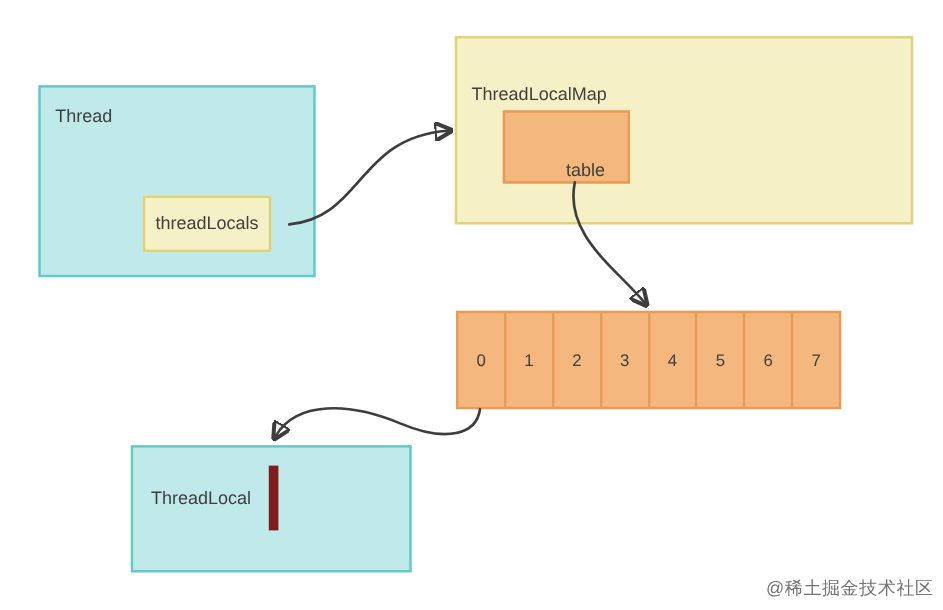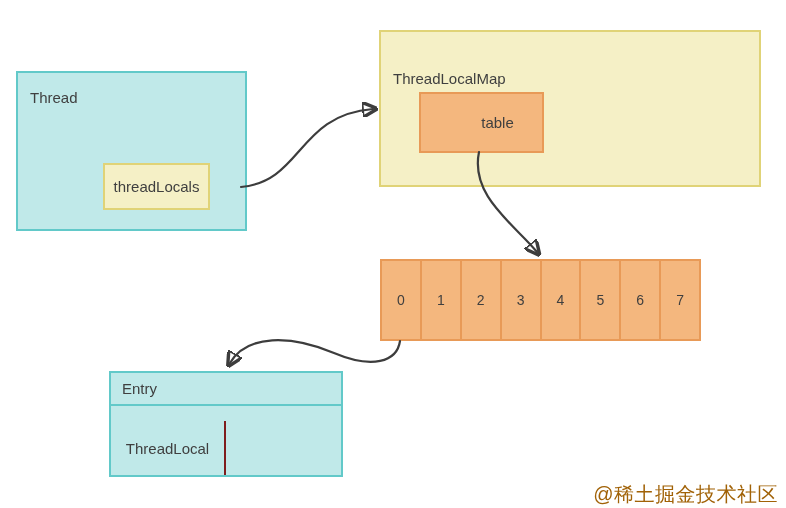--- a/index.html
+++ b/index.html
@@ -17,31 +17,31 @@
     font-size: 15px;
   }
   .box {
     position: absolute;
     box-sizing: border-box;
   }
   .cyan  { background: #c0e9e9; border: 2px solid #62c9c9; }
   .yellow{ background: #f5f0c6; border: 2px solid #e0d377; }
   .orange{ background: #f4b77e; border: 2px solid #e89a57; }
 
-  .thread-box   { left: 16px;  top: 71px;  width: 231px; height: 160px; text-align: right; }
+  .thread-box   { left: 32px;  top: 71px;  width: 231px; height: 160px; text-align: right; }
   .box-title    { position: absolute; left: 12px; top: 16px; }
   .map-title    { top: 10px; margin-top: 28px; }
   .threadlocals-box {
     left: 85px; top: 90px; width: 107px; height: 47px;
     display: flex; align-items: center; justify-content: center;
   }
   .map-box      { left: 379px; top: 30px;  width: 382px; height: 157px; }
   .table-box {
-    left: 38px; top: 60px; width: 125px; height: 61px;
-    display: flex; align-items: center; justify-content: center; padding-left: 32px;
+    left: 38px; top: 60px; width: 106px; height: 61px;
+    display: flex; align-items: flex-end; justify-content: center; padding-left: 32px;
   }
   .bucket-array {
     left: 380px; top: 259px; width: 321px; height: 82px;
     display: flex;
   }
   .bucket-cell {
     flex: 1;
     border-right: 2px solid #e89a57;
     display: flex; align-items: center; justify-content: center;
     font-size: 14px;
@@ -51,39 +51,39 @@
   .entry-box { left: 109px; top: 371px; width: 234px; height: 106px; }
   .entry-header {
     height: 31px; line-height: 31px;
     border-bottom: 2px solid #62c9c9;
     padding-left: 11px;
   }
   .entry-body { display: flex; height: 69px; }
   .entry-cell {
     display: flex; align-items: center; justify-content: center;
   }
-  .entry-key   { width: 113px; border-right: 2px solid #7f1d1d; margin-top: 15px; }
+  .entry-key   { width: 113px; border-right: 8px solid #7f1d1d; margin-top: 15px; }
   .entry-value { flex: 1; }
 
   .connectors {
     position: absolute; left: 0; top: 0;
     width: 786px; height: 508px;
     pointer-events: none;
   }
   .connectors path {
     fill: none;
     stroke: #3d3d3d;
     stroke-width: 2.2;
     stroke-linecap: round;
   }
   .watermark {
     position: absolute;
     right: 8px; top: 481px;
-    font-size: 20px;
-    color: #a16207;
+    font-size: 15px;
+    color: #737373;
     letter-spacing: 0.5px;
   }
 </style>
 </head>
 <body>
 
 <div class="canvas">
 
   <div class="box cyan thread-box">
     <span class="box-title">Thread</span>
@@ -104,21 +104,20 @@
     <div class="bucket-cell">1</div>
     <div class="bucket-cell">2</div>
     <div class="bucket-cell">3</div>
     <div class="bucket-cell">4</div>
     <div class="bucket-cell">5</div>
     <div class="bucket-cell">6</div>
     <div class="bucket-cell">7</div>
   </div>
 
   <div class="box cyan entry-box">
-    <div class="entry-header">Entry</div>
     <div class="entry-body">
       <div class="entry-cell entry-key">ThreadLocal</div>
     </div>
   </div>
 
   <svg class="connectors" viewBox="0 0 786 508" xmlns="http://www.w3.org/2000/svg">
     <defs>
       <marker id="arrowhead" viewBox="0 0 10 10" refX="7" refY="5" markerWidth="7" markerHeight="7" orient="auto">
         <path d="M 0 0 L 10 5 L 0 10 Z" fill="#3d3d3d" stroke="none"></path>
       </marker>

